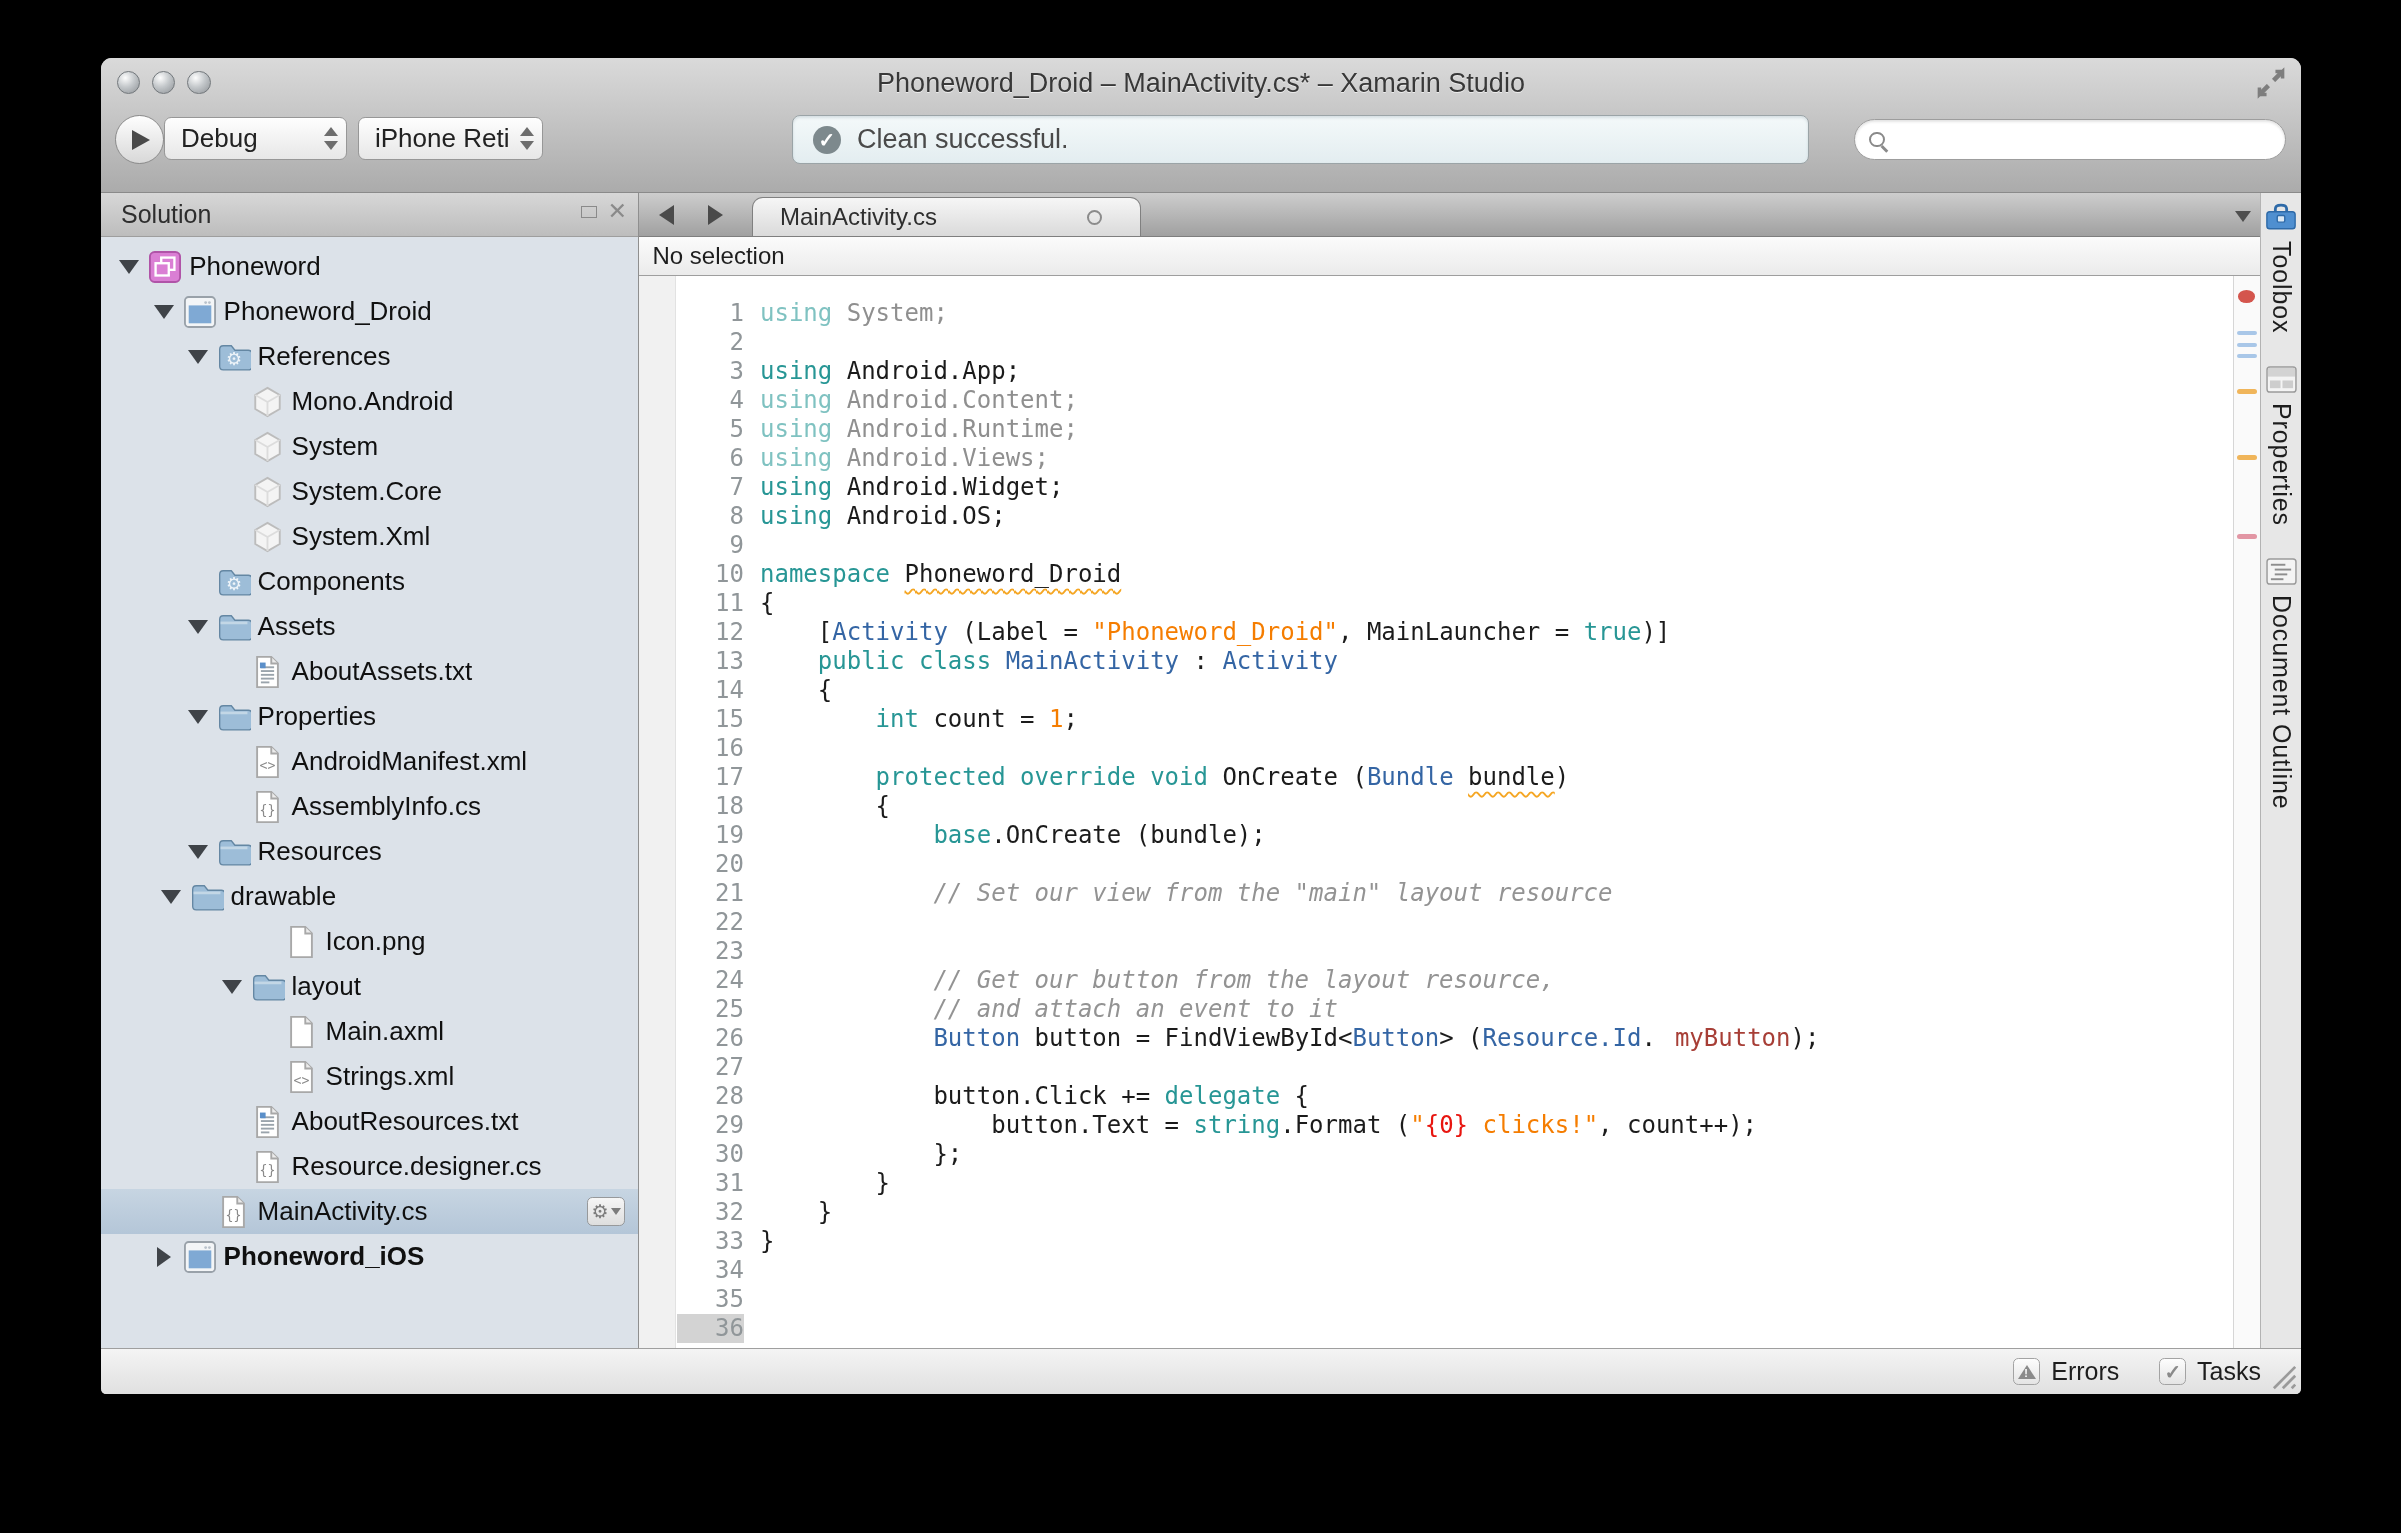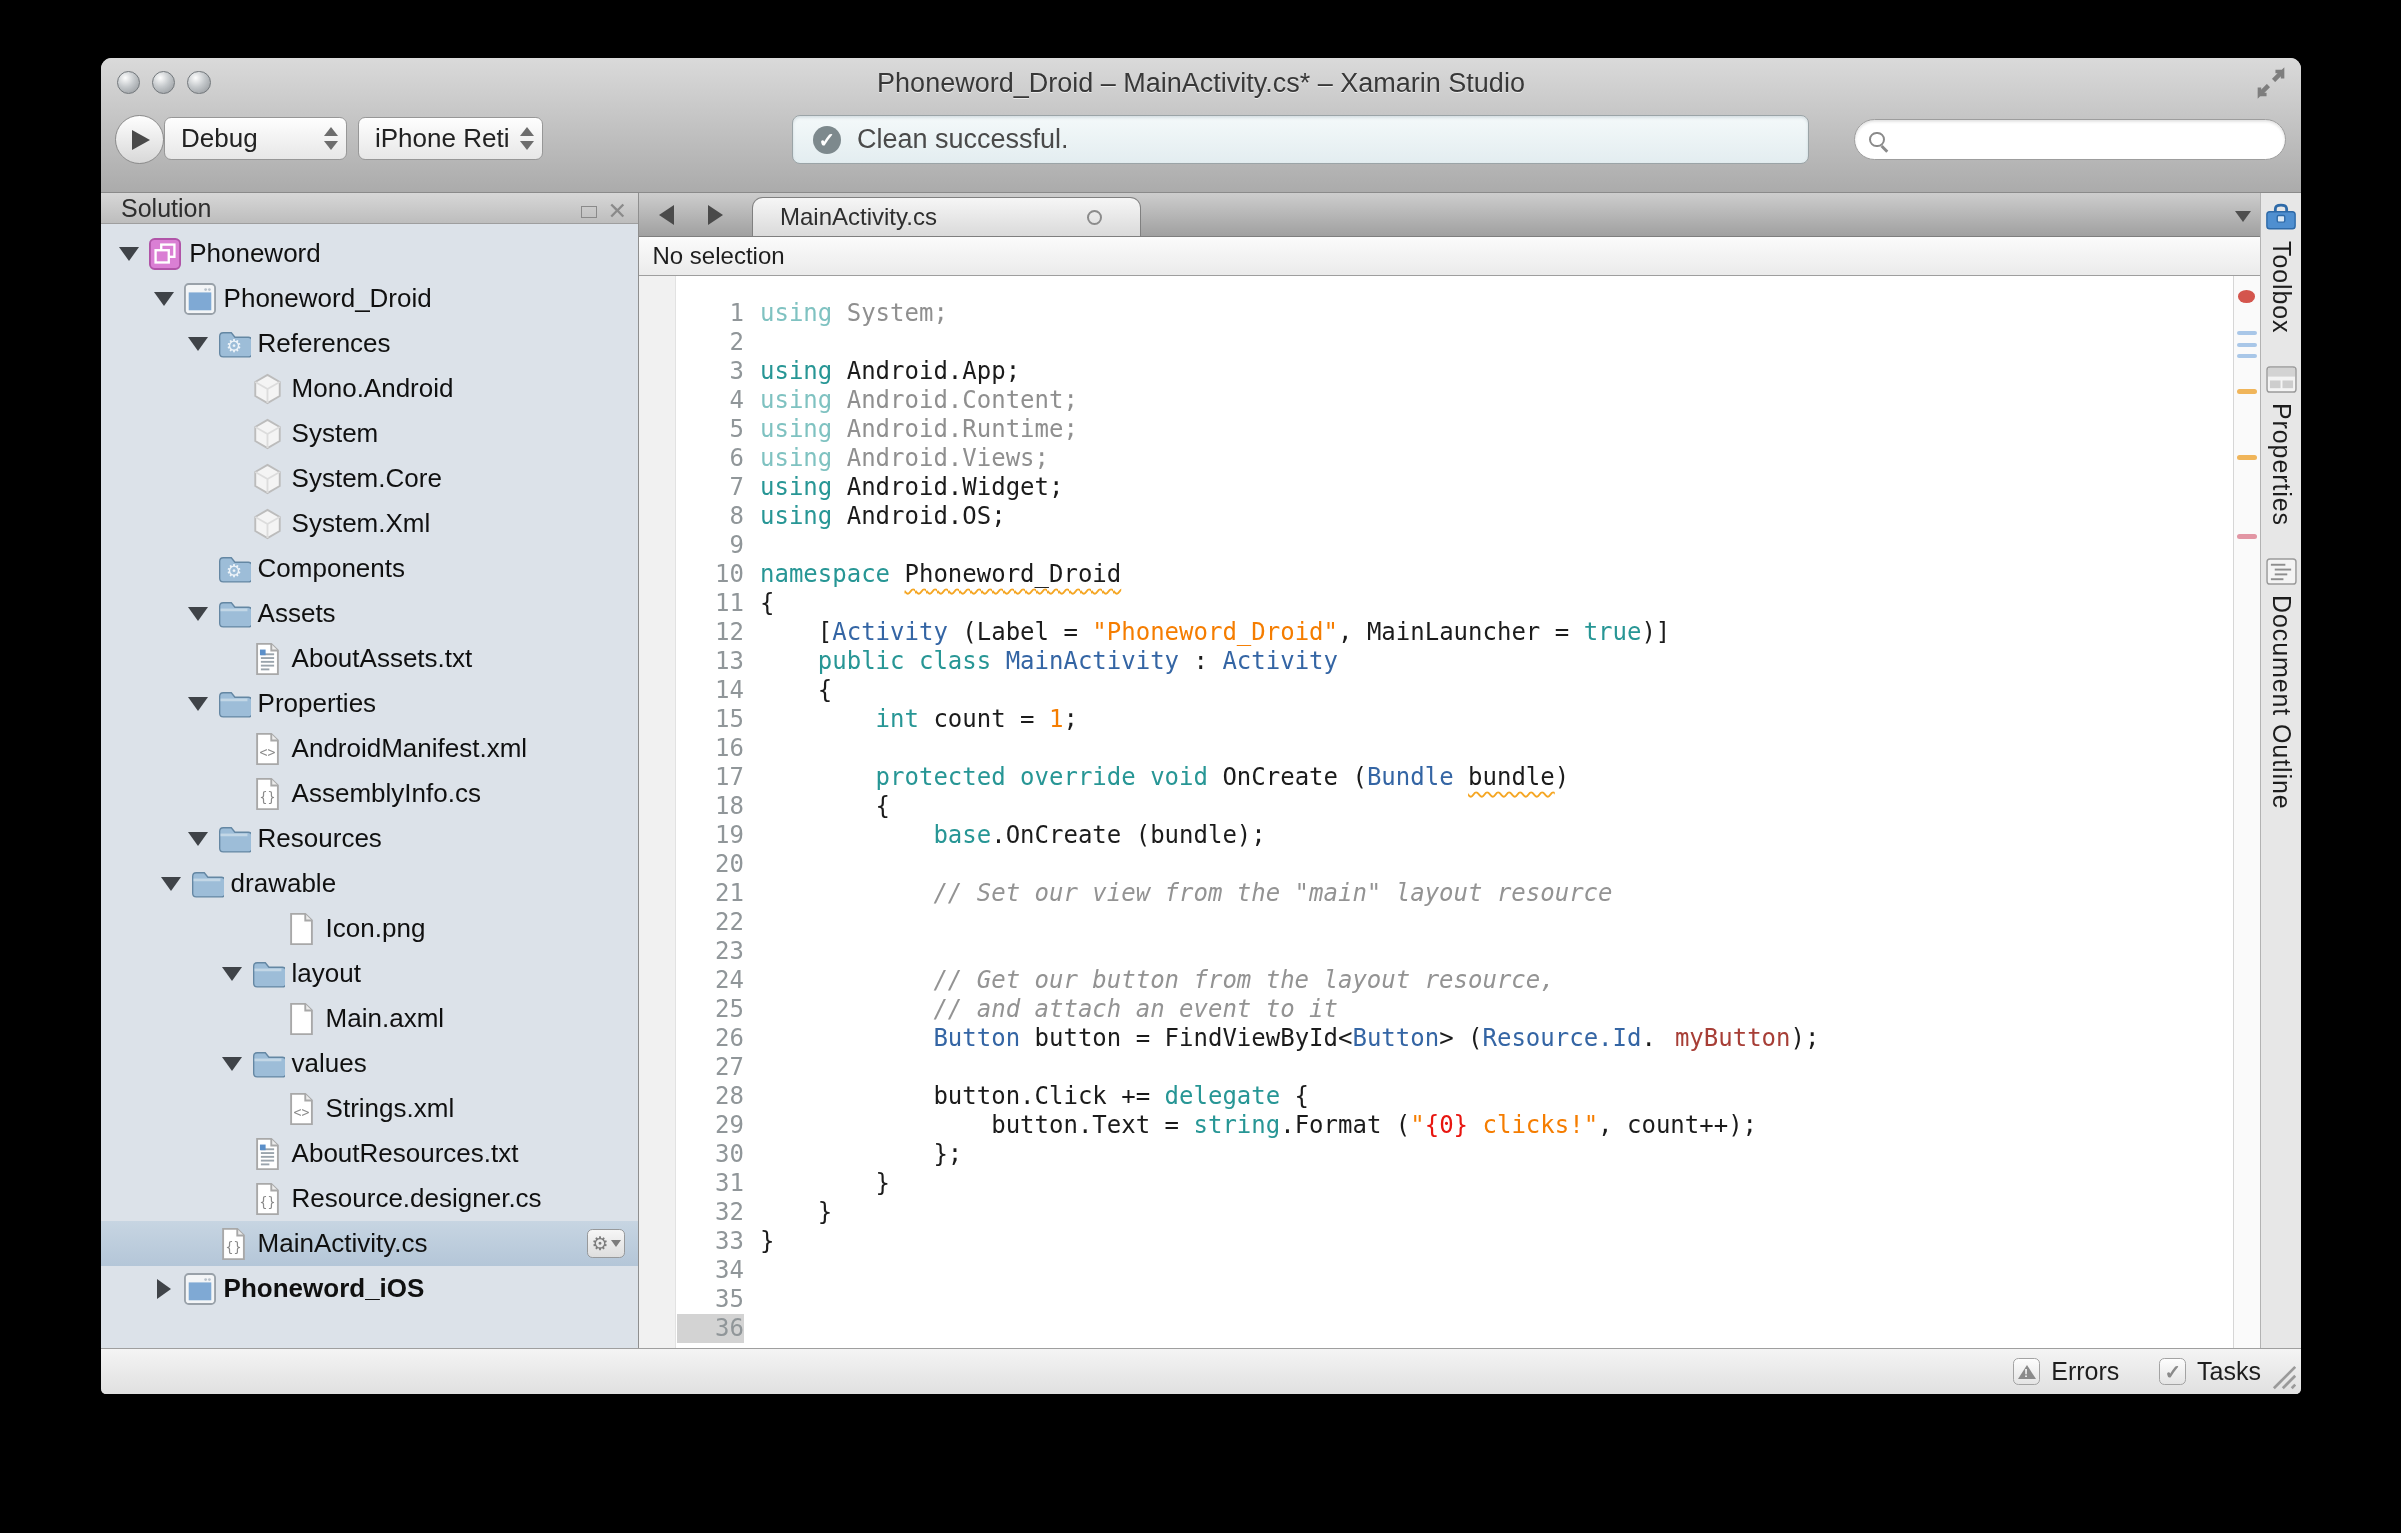--- a/index.html
+++ b/index.html
@@ -44,21 +44,21 @@
                box-shadow:inset 0 1.8px 2.7px rgba(0,0,0,.12); }
   .mag { width:15.3px; height:15.3px; border:2.7px solid #8a8a8a; border-radius:50%; margin-left:14.4px; position:relative; }
   .mag::after { content:""; position:absolute; width:2.7px; height:8px; background:#8a8a8a; left:11.7px; top:11.7px; transform:rotate(-45deg); }
   .search-input { border:none; outline:none; background:transparent; flex:1; font-size:25px; padding:0 12.6px; font-family:"Liberation Sans",sans-serif; }
 
   
   .main { flex:1 1 auto; display:flex; min-height:0; }
 
   
   .sidebar { width:538px; flex:0 0 auto; background:#dce2e9; display:flex; flex-direction:column; border-right:1.8px solid #8f8f8f; }
-  .pad-header { height:31px; flex:0 0 auto; background:linear-gradient(#d7d7d7,#bdbdbd); border-bottom:0.9px solid #9e9e9e;
+  .pad-header { height:44px; flex:0 0 auto; background:linear-gradient(#d7d7d7,#bdbdbd); border-bottom:0.9px solid #9e9e9e;
                 display:flex; align-items:center; position:relative; }
   .pad-title { font-size:25px; color:#2e2e2e; margin-left:20px; }
   .pad-icons { position:absolute; right:10.8px; top:0; height:38px; display:flex; align-items:center; gap:10.8px; }
   .pad-dock { width:16px; height:12.6px; border:1.8px solid #8a8a8a; }
   .pad-close { font-size:23.4px; color:#8a8a8a; line-height:1; }
   .tree { flex:1; position:relative; overflow:hidden; padding-top:7.2px; }
   .trow { height:45px; display:flex; align-items:center; position:relative; }
   .trow.sel { background:linear-gradient(#c7d5e2,#b4c6d8); }
   .texp { width:31px; flex:0 0 auto; display:flex; align-items:center; justify-content:center; }
   .tri-open { width:0;height:0;border-top:14.4px solid #3f4348;border-left:10px solid transparent;border-right:10px solid transparent; }
@@ -391,32 +391,20 @@
           </div>
           <div class="trow" style="padding-left: 149px;">
             <div class="texp"></div>
             <div class="ticon">
               <svg width="29" height="34" viewBox="0 0 30 36">
                 <path d="M4 2 h15 l7 7 v25 h-22 z" fill="#fff" stroke="#a8a8a8" stroke-width="2"></path>
                 <path d="M19 2 v7 h7" fill="#ececec" stroke="#a8a8a8" stroke-width="2"></path>
               </svg>
             </div>
             <div class="tlabel">Main.axml</div>
-          </div>
-          <div class="trow" style="padding-left: 115px;">
-            <div class="texp">
-              <div class="tri-open"></div>
-            </div>
-            <div class="ticon">
-              <svg width="34" height="29" viewBox="0 0 38 32">
-                <path d="M3 8 q0-4 4-4 h9 l4 5 h15 q4 0 4 4 v14 q0 4-4 4 H7 q-4 0-4-4 z" fill="#9dbdd8" stroke="#6487a3" stroke-width="1.5"></path>
-                <path d="M4 12 h30" stroke="#c3d7e6" stroke-width="3"></path>
-              </svg>
-            </div>
-            <div class="tlabel">values</div>
           </div>
           <div class="trow" style="padding-left: 149px;">
             <div class="texp"></div>
             <div class="ticon">
               <svg width="29" height="34" viewBox="0 0 30 36">
                 <path d="M4 2 h15 l7 7 v25 h-22 z" fill="#fff" stroke="#a8a8a8" stroke-width="2"></path>
                 <path d="M19 2 v7 h7" fill="#ececec" stroke="#a8a8a8" stroke-width="2"></path>
                 <text x="15" y="26" font-size="14" text-anchor="middle" fill="#8a8a8a" font-family="DejaVu Sans Mono, monospace">&lt;&gt;</text>
               </svg>
             </div>

